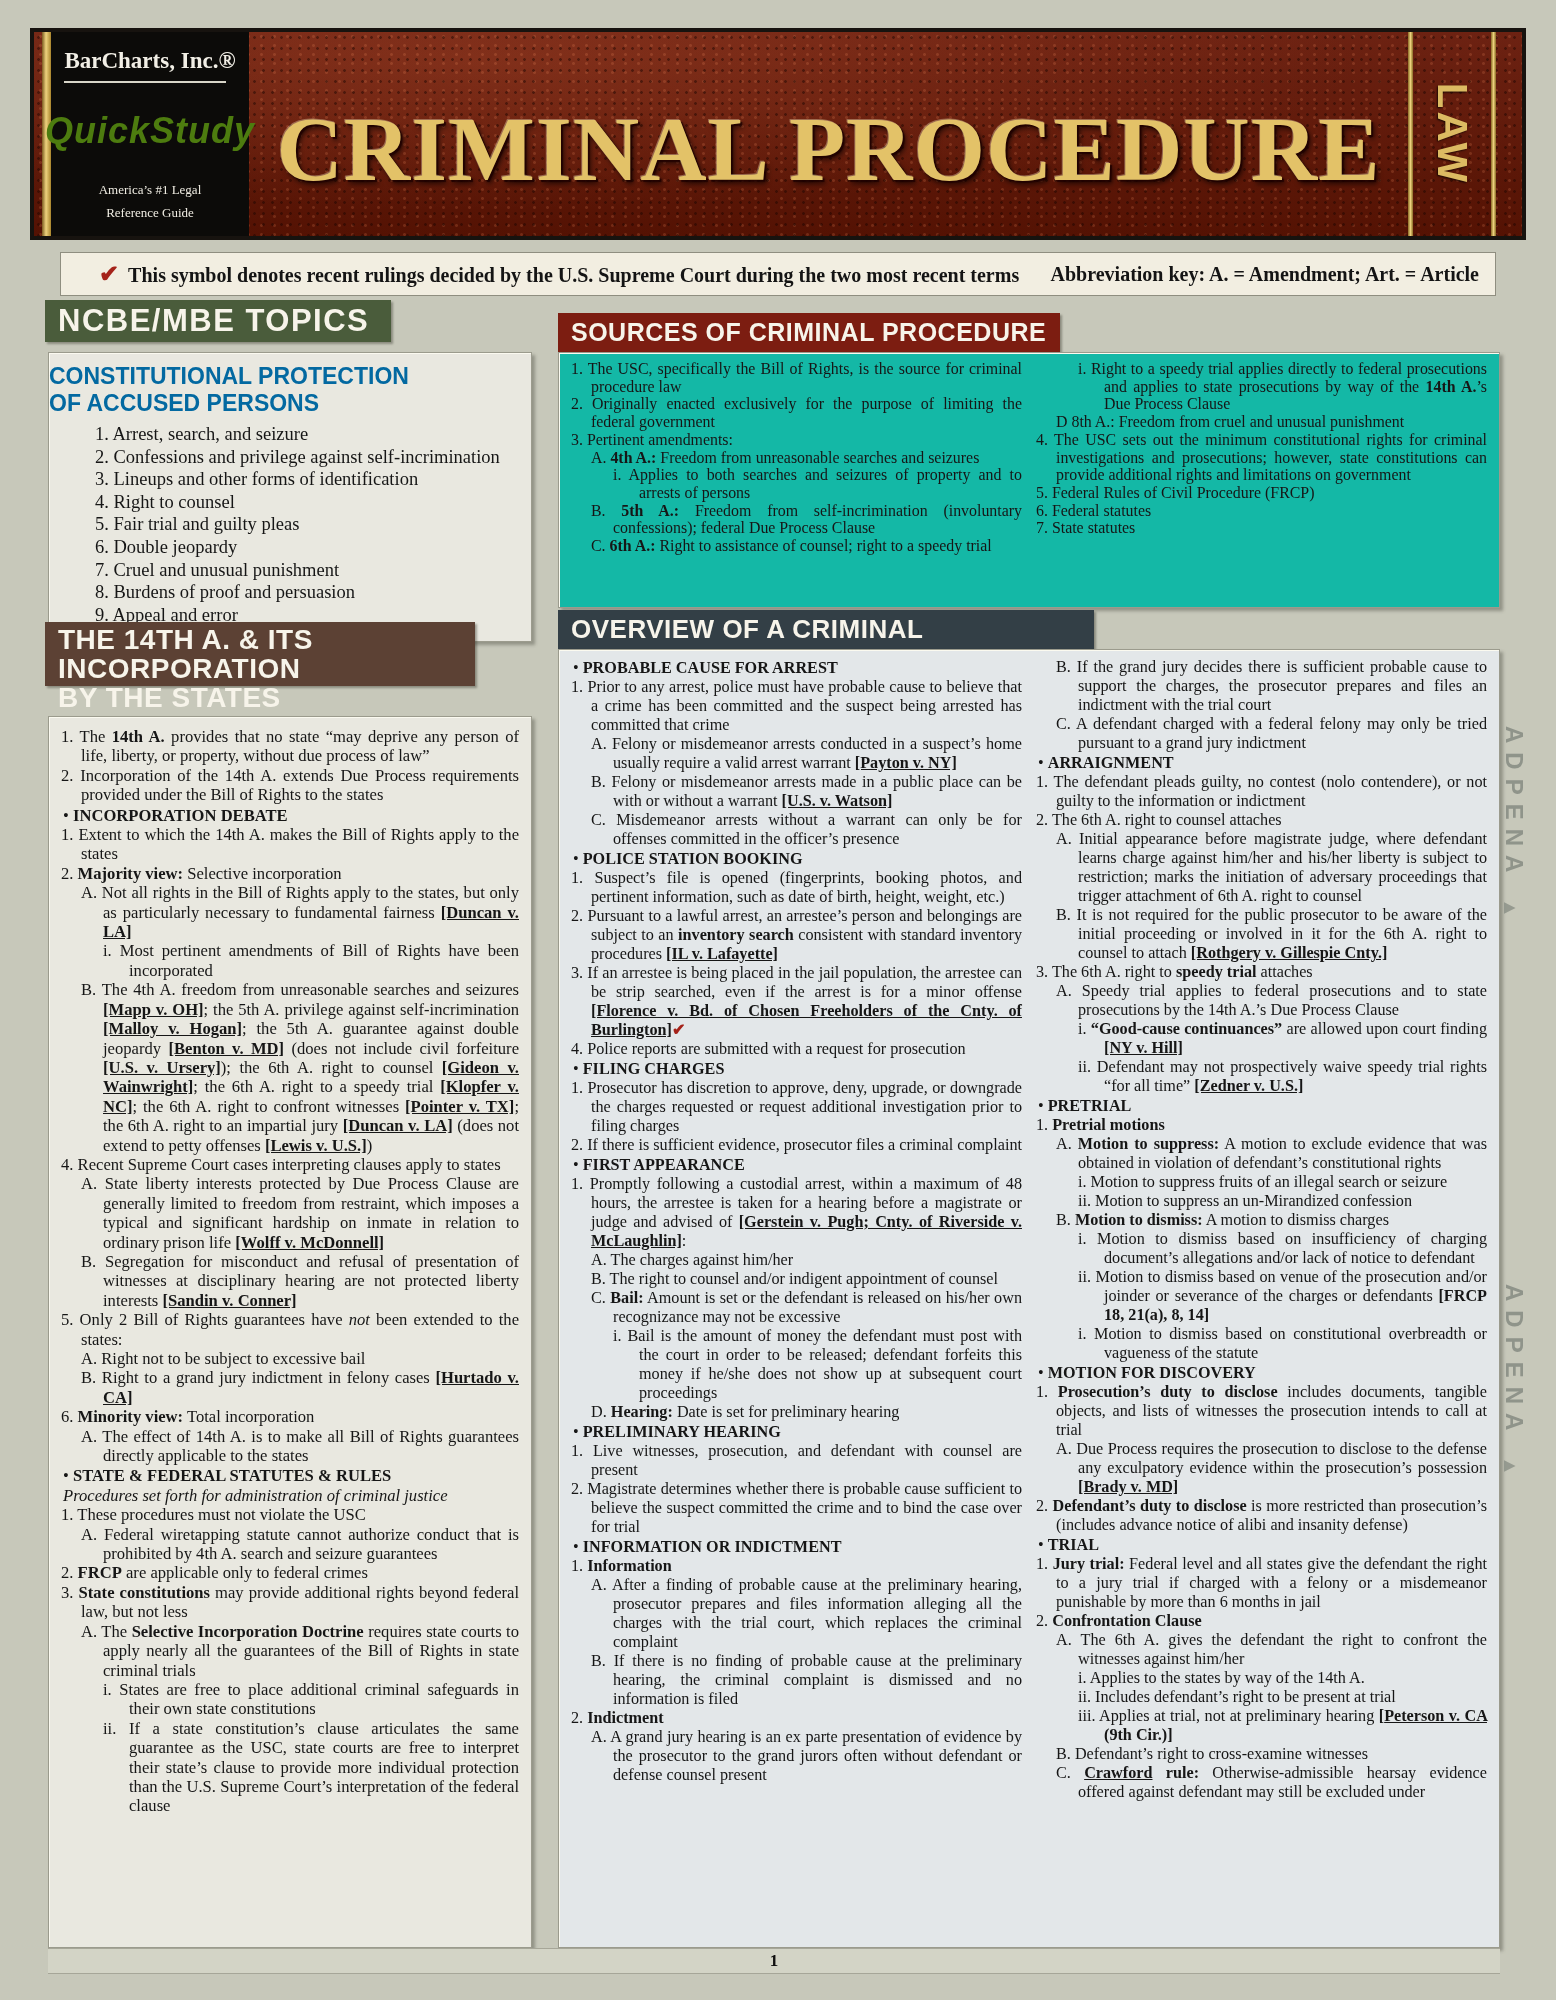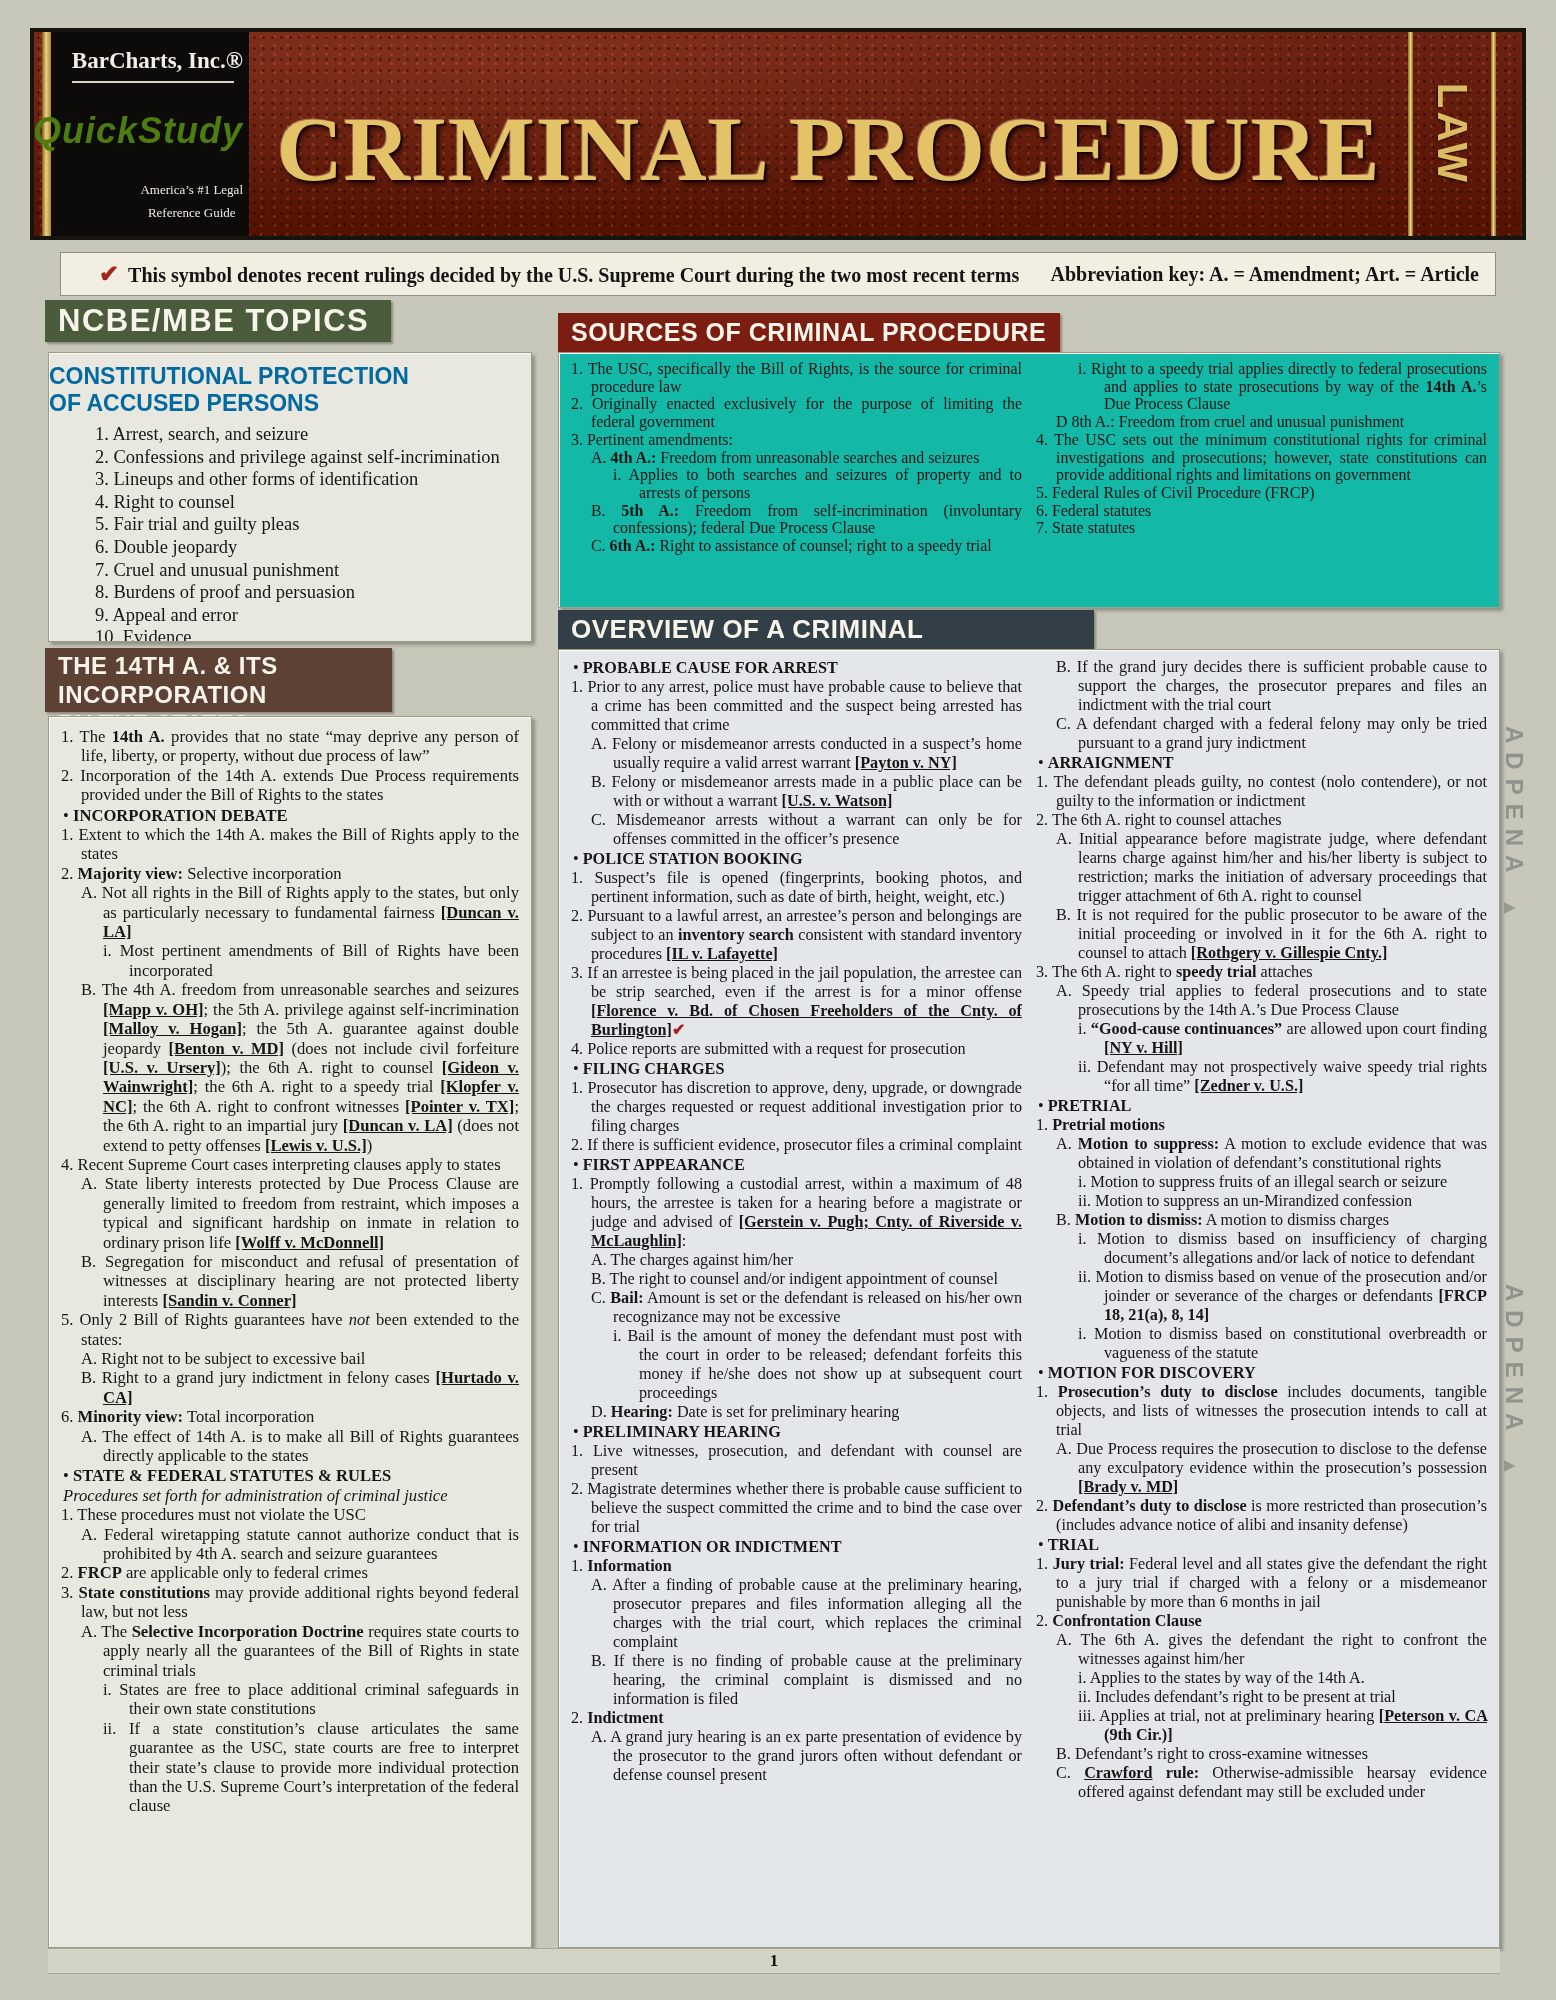--- a/index.html
+++ b/index.html
@@ -13,40 +13,40 @@
     background-image:
       radial-gradient(circle, rgba(25,4,0,.45) 1px, transparent 1.7px),
       radial-gradient(circle, rgba(255,150,100,.18) 1px, transparent 1.9px),
       radial-gradient(ellipse at 30% 15%, rgba(255,130,80,.16), transparent 60%),
       linear-gradient(180deg,#6d2212,#541203);
     background-size:9px 11px,13px 9px,100% 100%,100% 100%;}
   .maroon-sliver{width:8px;}
   .right-sliver{width:26px;}
   .gold-bar{width:9px;background:linear-gradient(90deg,#7a5a20,#eed27e 45%,#a9852c);}
   .gold-line{width:5px;background:linear-gradient(90deg,#8a6a25,#ecd27c,#8a6a25);}
-  .logo-box{width:198px;background:#0c0b09;display:flex;flex-direction:column;align-items:flex-end;justify-content:space-between;padding:16px 6px 12px;box-sizing:border-box;}
+  .logo-box{width:198px;background:#0c0b09;display:flex;flex-direction:column;align-items:center;justify-content:space-between;padding:16px 6px 12px;box-sizing:border-box;}
   .brand{font-weight:bold;color:#f2efe6;font-size:23px;white-space:nowrap;}
   .brand-rule{width:162px;height:2px;background:#d8d5c8;margin-top:7px;}
   .product{font-family:"Liberation Sans",sans-serif;font-weight:bold;font-style:italic;color:#4d7c0f;font-size:36px;letter-spacing:1px;}
   .tagline{font-weight:normal;color:#efece2;font-size:13px;text-align:center;line-height:23px;}
   .title-wrap{flex:1;display:flex;align-items:center;justify-content:center;min-width:0;}
   .title{font-weight:bold;font-size:92px;color:#e3c268;letter-spacing:1px;white-space:nowrap;
     text-shadow:-1px -1px 0 rgba(255,245,200,.35),2px 2px 1px rgba(30,0,0,.85),3px 4px 5px rgba(0,0,0,.6);margin-top:29px;}
   .law-wrap{width:78px;display:flex;align-items:center;justify-content:center;}
   .law{transform:rotate(90deg);font-family:"Liberation Sans",sans-serif;font-weight:bold;font-size:42px;color:#dcba62;letter-spacing:3px;text-shadow:1px 1px 2px rgba(0,0,0,.7);}
 
   
   .notebar{position:absolute;left:60px;top:252px;width:1436px;height:44px;box-sizing:border-box;background:#f2eee1;border:1px solid #8f8e80;
     display:flex;justify-content:space-between;align-items:center;padding:0 16px 0 38px;font-weight:bold;font-size:20px;color:#141414;}
   .check{color:#a5231a;font-size:24px;margin-right:9px;}
 
   
   .sec-h{position:absolute;box-sizing:border-box;font-family:"Liberation Sans",sans-serif;font-weight:bold;color:#f7f4ea;box-shadow:2px 2px 2px rgba(50,50,40,.4);}
   .ncbe-h{left:45px;top:300px;width:346px;height:42px;background:#4a5c3b;font-size:31px;line-height:42px;letter-spacing:1.5px;padding-left:13px;}
-  .s14-h{left:45px;top:648px;width:347px;height:64px;background:#5c4134;font-size:24px;line-height:29px;padding:3px 0 0 13px;letter-spacing:.5px;}
+  .s14-h{left:45px;top:622px;width:430px;height:64px;background:#5c4134;font-size:28px;line-height:29px;padding:3px 0 0 13px;letter-spacing:.5px;}
   .src-h{left:558px;top:313px;width:502px;height:39px;background:#7c1d11;font-size:25px;line-height:39px;padding-left:13px;letter-spacing:.5px;}
   .ovw-h{left:558px;top:610px;width:536px;height:39px;background:#333f46;font-size:26px;line-height:39px;padding-left:13px;letter-spacing:.5px;}
 
   .panel{position:absolute;box-sizing:border-box;border:1px solid #9b9b8d;box-shadow:3px 3px 3px rgba(50,50,40,.35),inset 1px 1px 0 #fbfaf0;overflow:hidden;}
   .ncbe-p{left:48px;top:352px;width:484px;height:290px;background:#e9e8e0;}
   .s14-p{left:48px;top:716px;width:484px;height:1232px;background:#e9e8e0;padding:10px 12px 0 12px;}
   .src-p{left:558px;top:352px;width:942px;height:256px;background:#14b8a6;display:flex;gap:14px;padding:7px 12px;}
   .ovw-p{left:558px;top:649px;width:942px;height:1299px;background:#e3e7e9;display:flex;gap:14px;padding:8px 12px;}
   .col{flex:1;min-width:0;}
 

